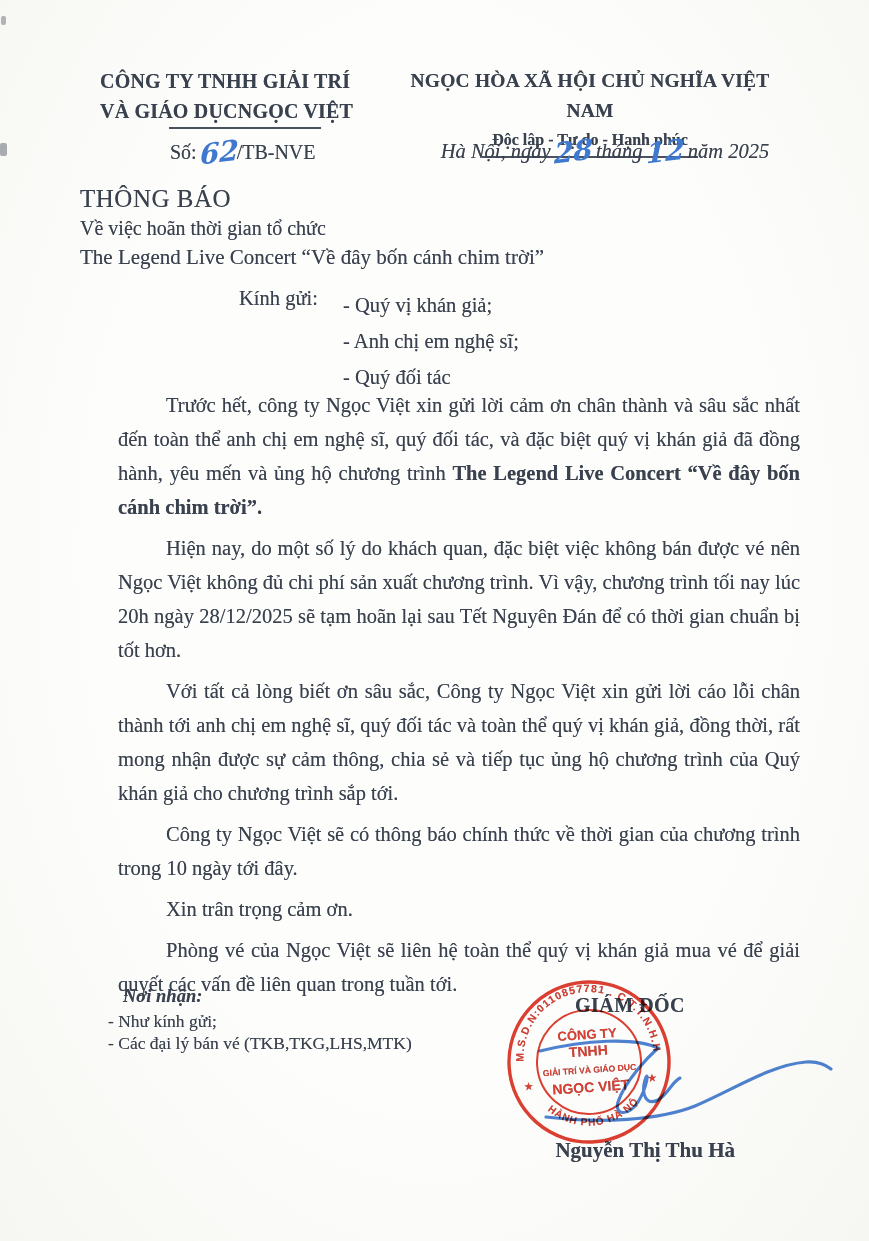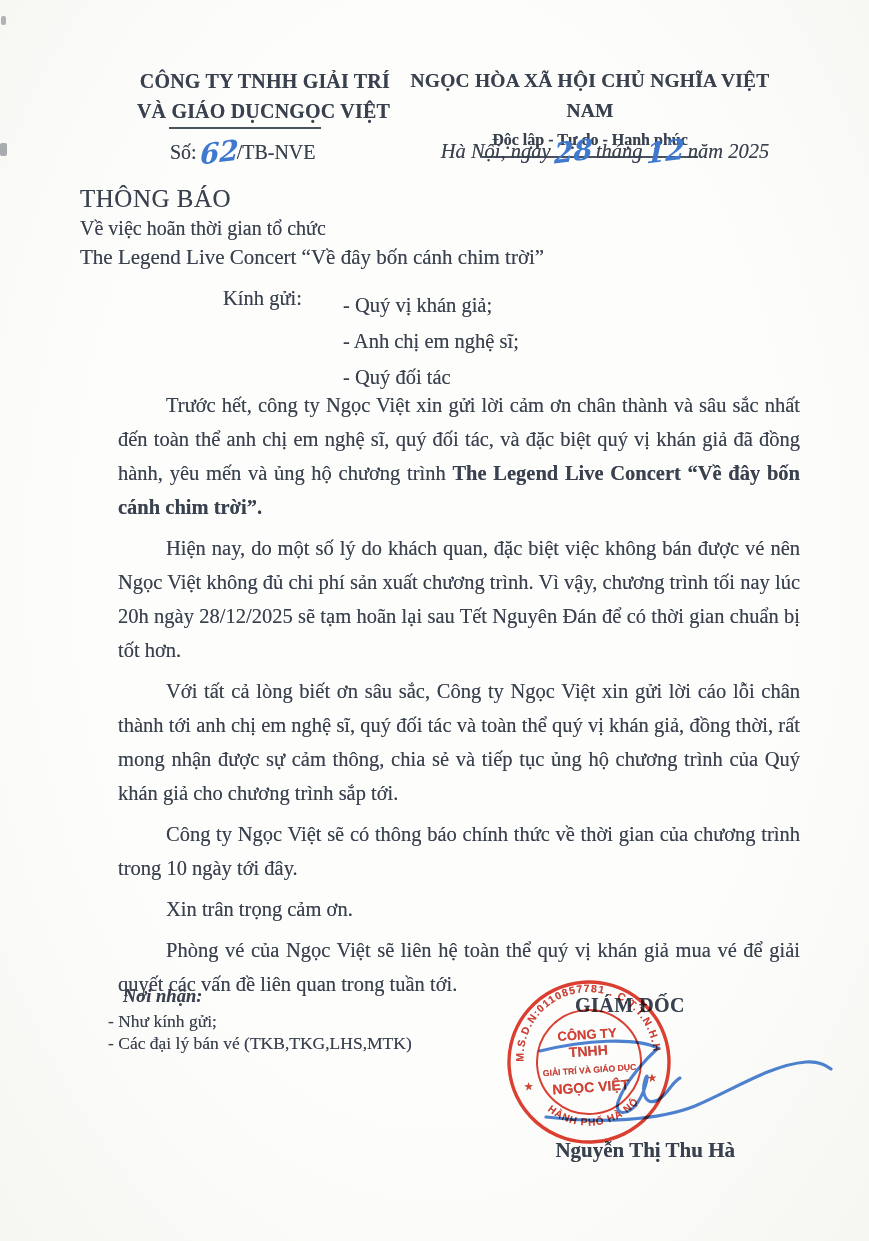--- a/index.html
+++ b/index.html
@@ -6,21 +6,21 @@
   body{width:869px;height:1241px;background:#e9e9e6;font-family:"Liberation Serif","DejaVu Serif",serif;}
   .page{position:relative;width:869px;height:1241px;overflow:hidden;
         background:radial-gradient(ellipse at 50% 45%, #fdfdfc 55%, #f6f6f2 100%);
         color:#39414e;}
   .page *{box-sizing:border-box;}
 
   
   .ink{color:#39414e;text-shadow:0 0 0.6px rgba(57,65,78,0.55);}
 
   
-  .hdr-left{position:absolute;left:100px;top:66px;width:290px;text-align:right;
+  .hdr-left{position:absolute;left:100px;top:66px;width:290px;text-align:left;
             font-weight:bold;font-size:20px;line-height:30px;letter-spacing:0.2px;}
   .hdr-left .rule{width:152px;border-top:2px solid #4a5260;margin:1px auto 0;}
   .hdr-right{position:absolute;left:388px;top:66px;width:404px;text-align:center;font-weight:bold;}
   .hdr-right .l1{font-size:19.5px;line-height:30px;letter-spacing:0.2px;}
   .hdr-right .l2{display:inline-block;font-size:16px;line-height:28px;
                  border-bottom:2px solid #4a5260;padding:0 10px 2px;}
 
   .ref-line{position:absolute;left:170px;top:141px;font-size:20px;white-space:nowrap;}
   .date-line{position:absolute;left:420px;top:140px;width:370px;text-align:center;
              font-style:italic;font-size:20.5px;white-space:nowrap;}
@@ -28,21 +28,21 @@
         color:#3f78cf;font-size:28px;display:inline-block;transform:rotate(-7deg) skewX(-8deg);
         line-height:20px;vertical-align:-3px;text-shadow:none;margin:0 -2px;}
 
   
   .title-block{position:absolute;left:80px;top:184px;width:660px;font-weight:normal;}
   .title-block .t1{font-size:25px;line-height:30px;letter-spacing:0.5px;}
   .title-block .t2{font-size:20px;line-height:29px;}
   .title-block .t3{font-size:21px;line-height:29px;}
 
   
-  .salu-label{position:absolute;left:223px;top:287px;font-size:20.5px;}
+  .salu-label{position:absolute;left:239px;top:287px;font-size:20.5px;}
   .salu-items{position:absolute;left:343px;top:287px;font-size:20.5px;line-height:36px;}
 
   
   .body-text{position:absolute;left:110px;top:388px;width:690px;}
   .body-text p{margin:0 0 7px 8px;font-size:20.5px;line-height:34px;text-align:justify;
                text-indent:48px;}
   .body-text b{font-weight:bold;}
 
   
   .recipients{position:absolute;left:108px;top:985px;font-size:17.5px;line-height:22px;}

